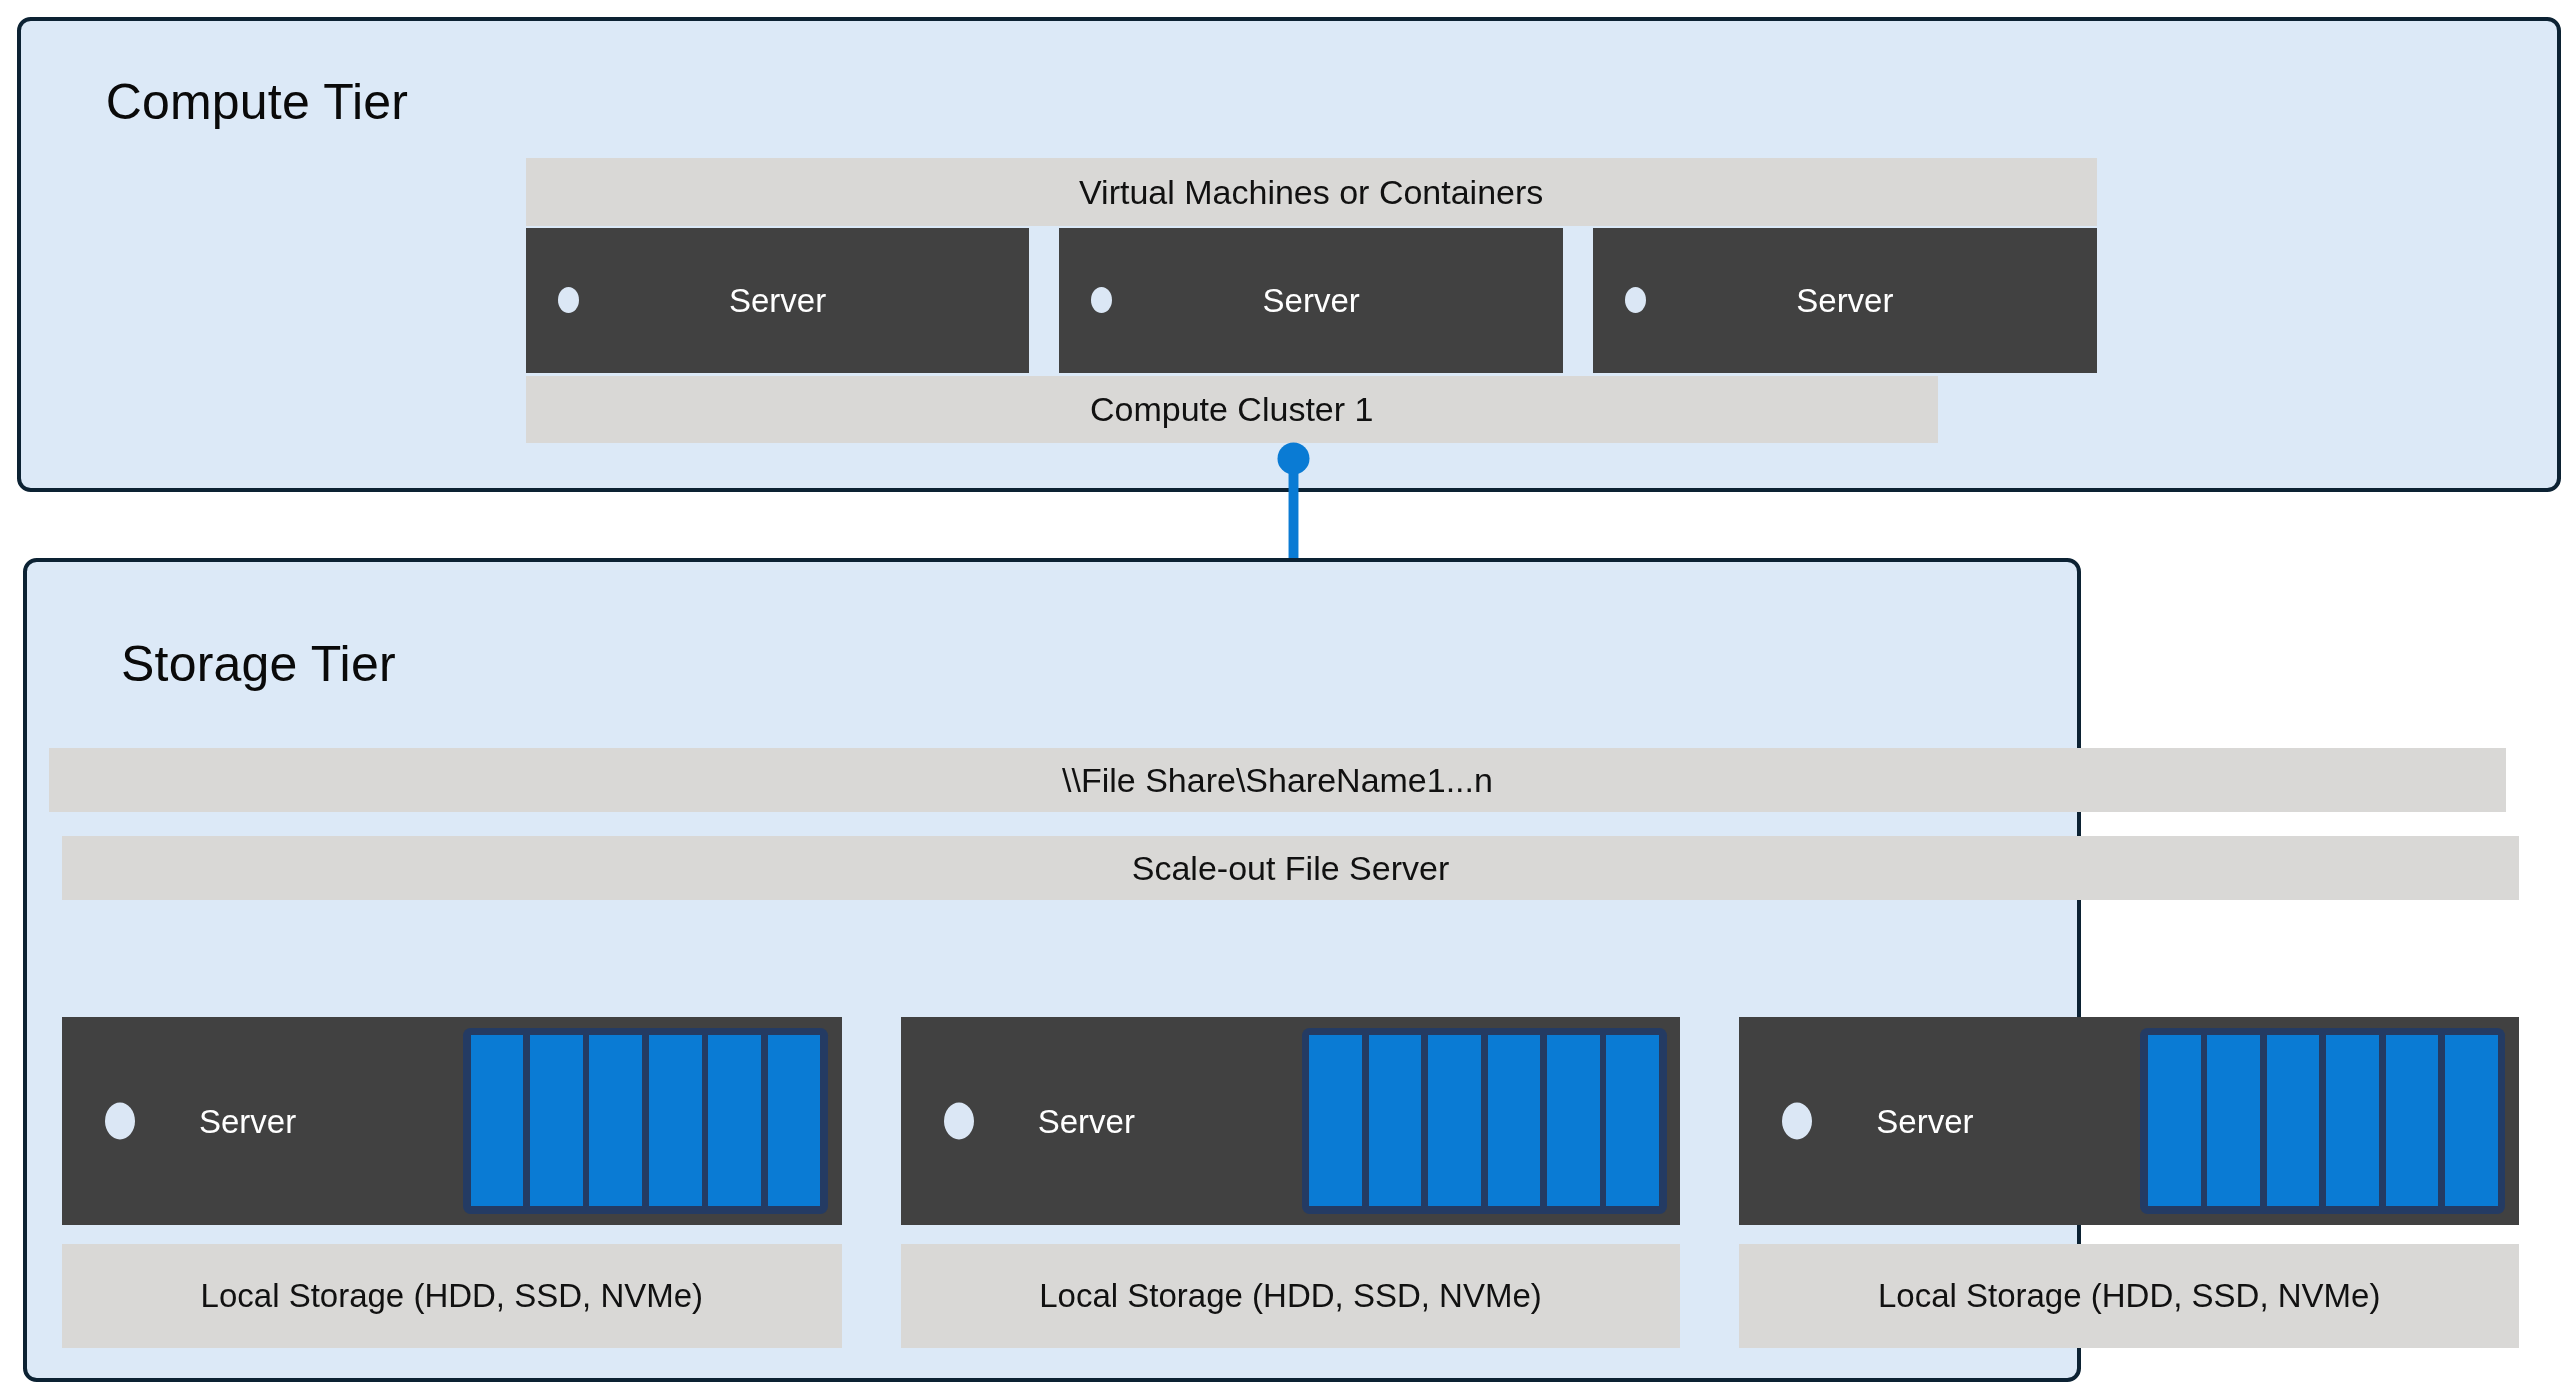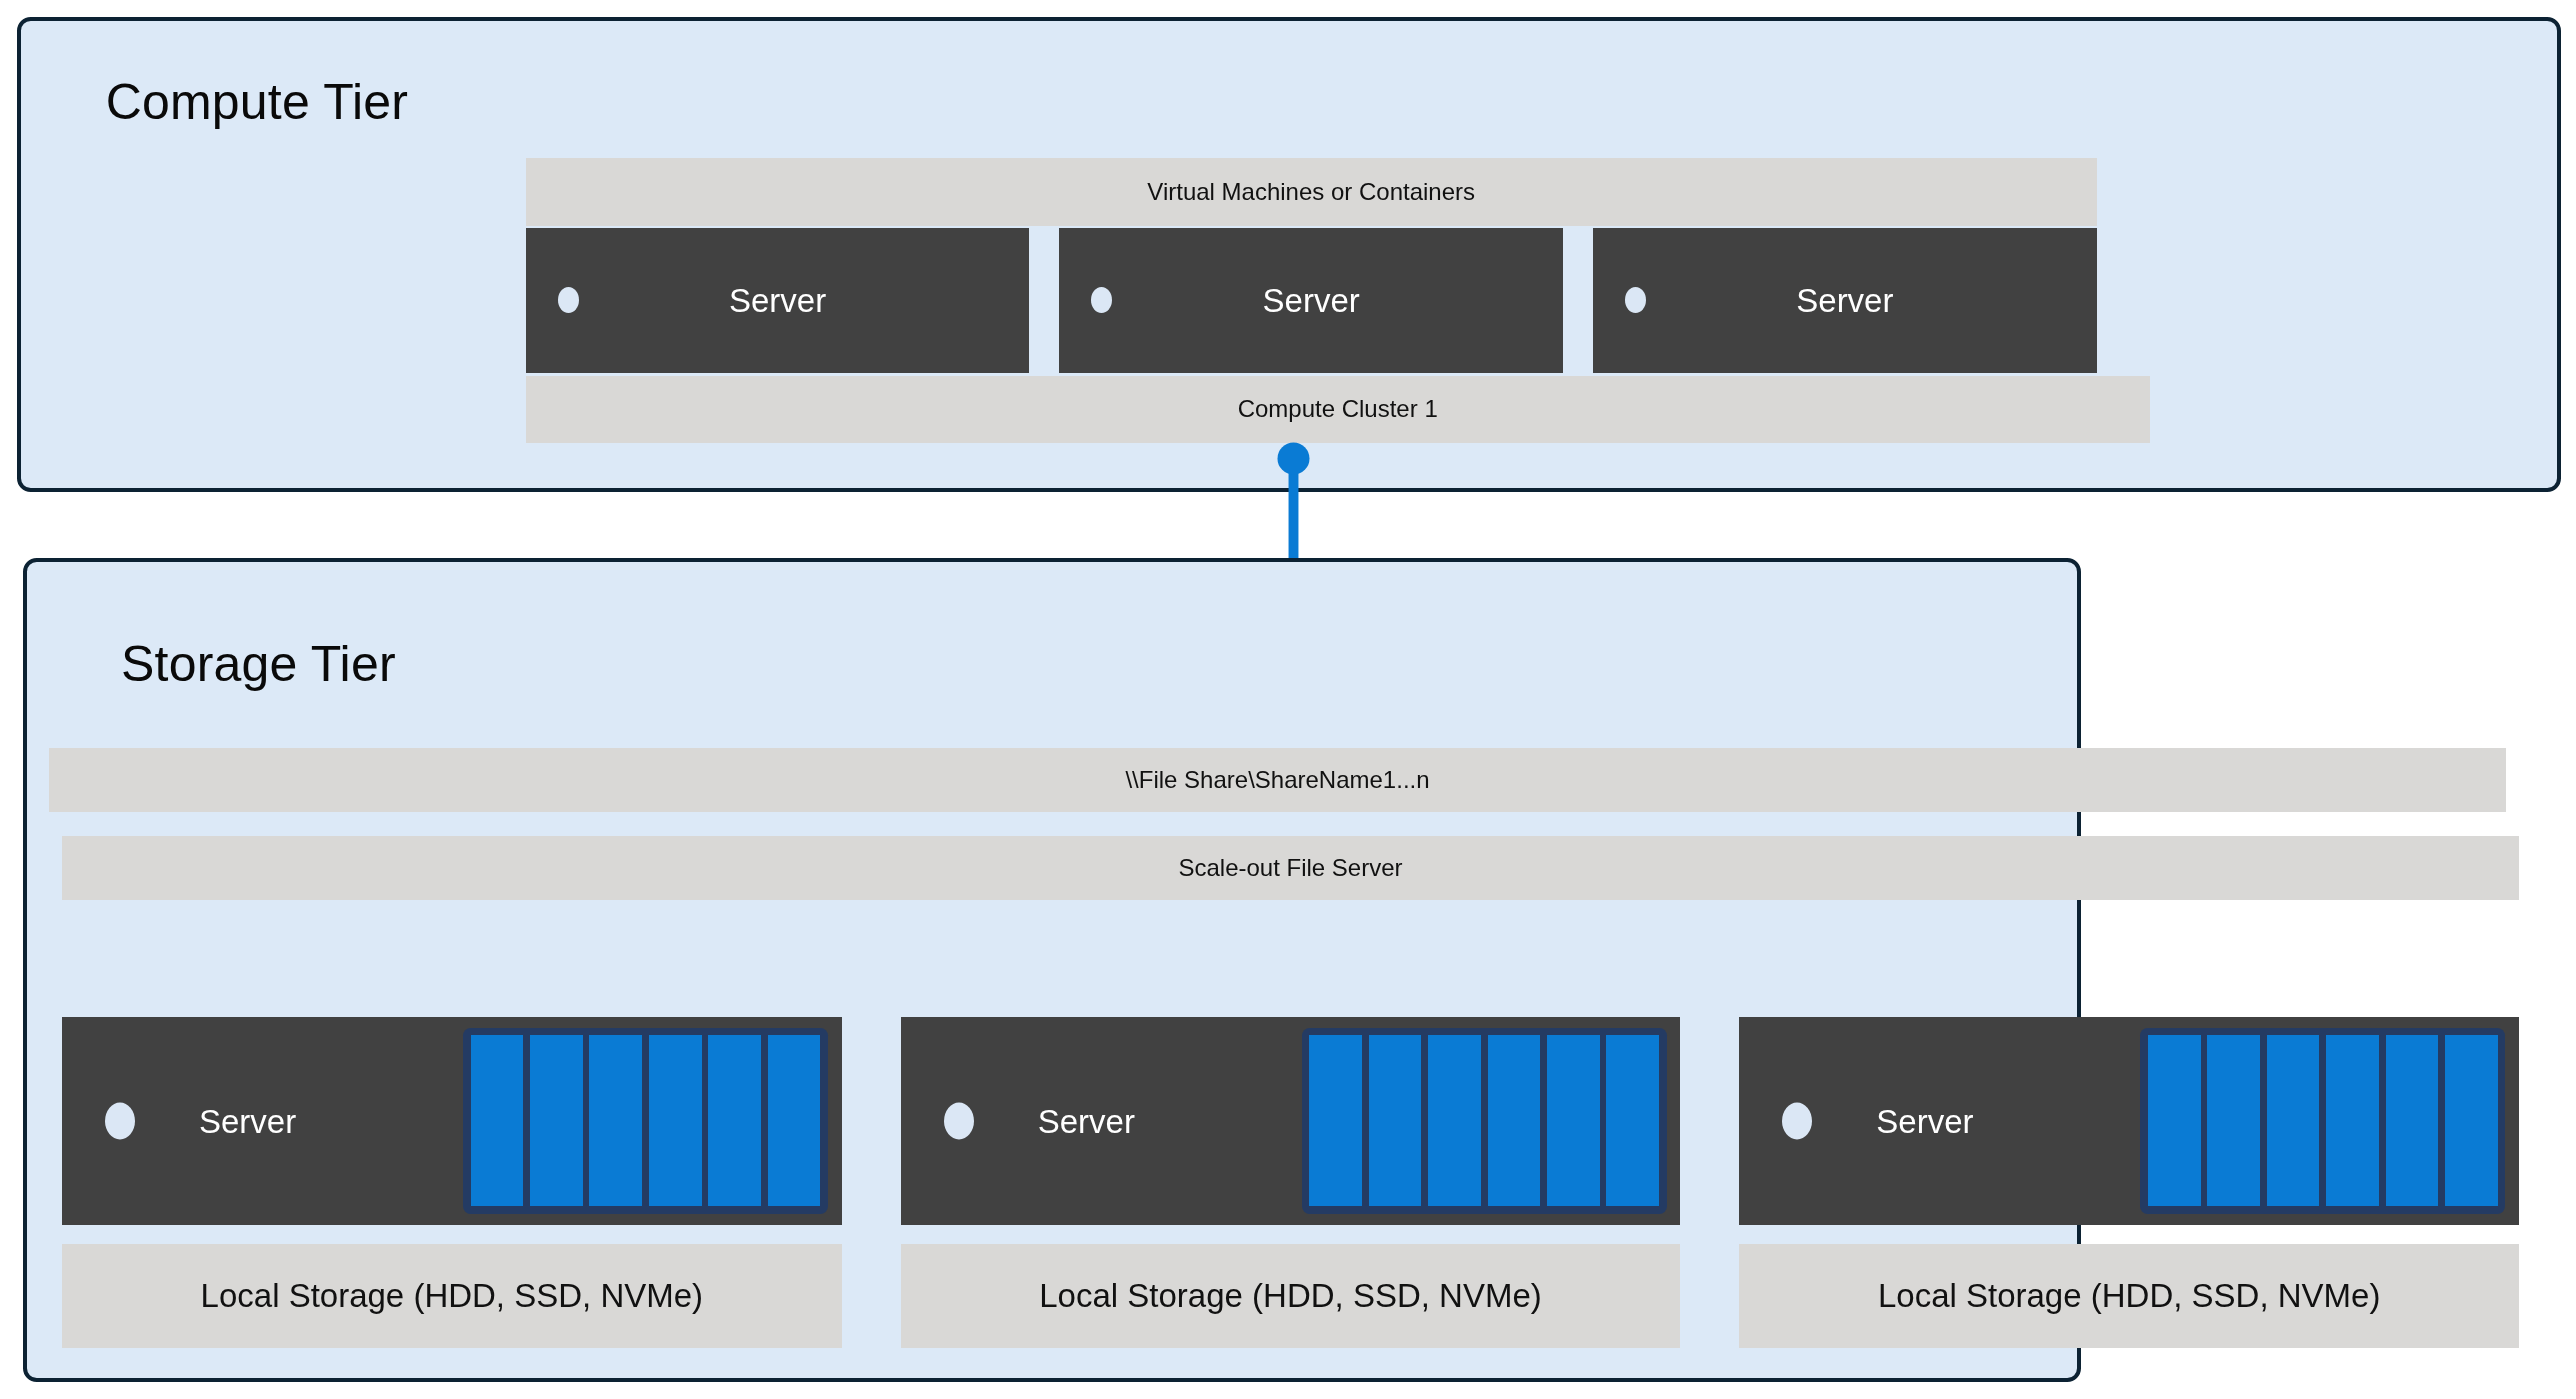--- a/index.html
+++ b/index.html
@@ -58,37 +58,37 @@
   
   .grey-bar {
     position: absolute;
     background: #d9d8d6;
     display: flex;
     align-items: center;
     justify-content: center;
     box-sizing: border-box;
   }
   .grey-bar .bar-label {
-    font-size: 24px;
+    font-size: 34px;
     color: #111111;
     white-space: nowrap;
     line-height: 1;
   }
 
   
   #vm-bar {
     left: 505px;
     top: 137px;
     width: 1571px;
     height: 68px;
   }
   #cluster-bar {
     left: 505px;
     top: 355px;
-    width: 1624px;
+    width: 1412px;
     height: 67px;
   }
   .compute-servers {
     position: absolute;
     left: 505px;
     top: 207px;
     width: 1571px;
     height: 145px;
     display: flex;
     gap: 30px;

